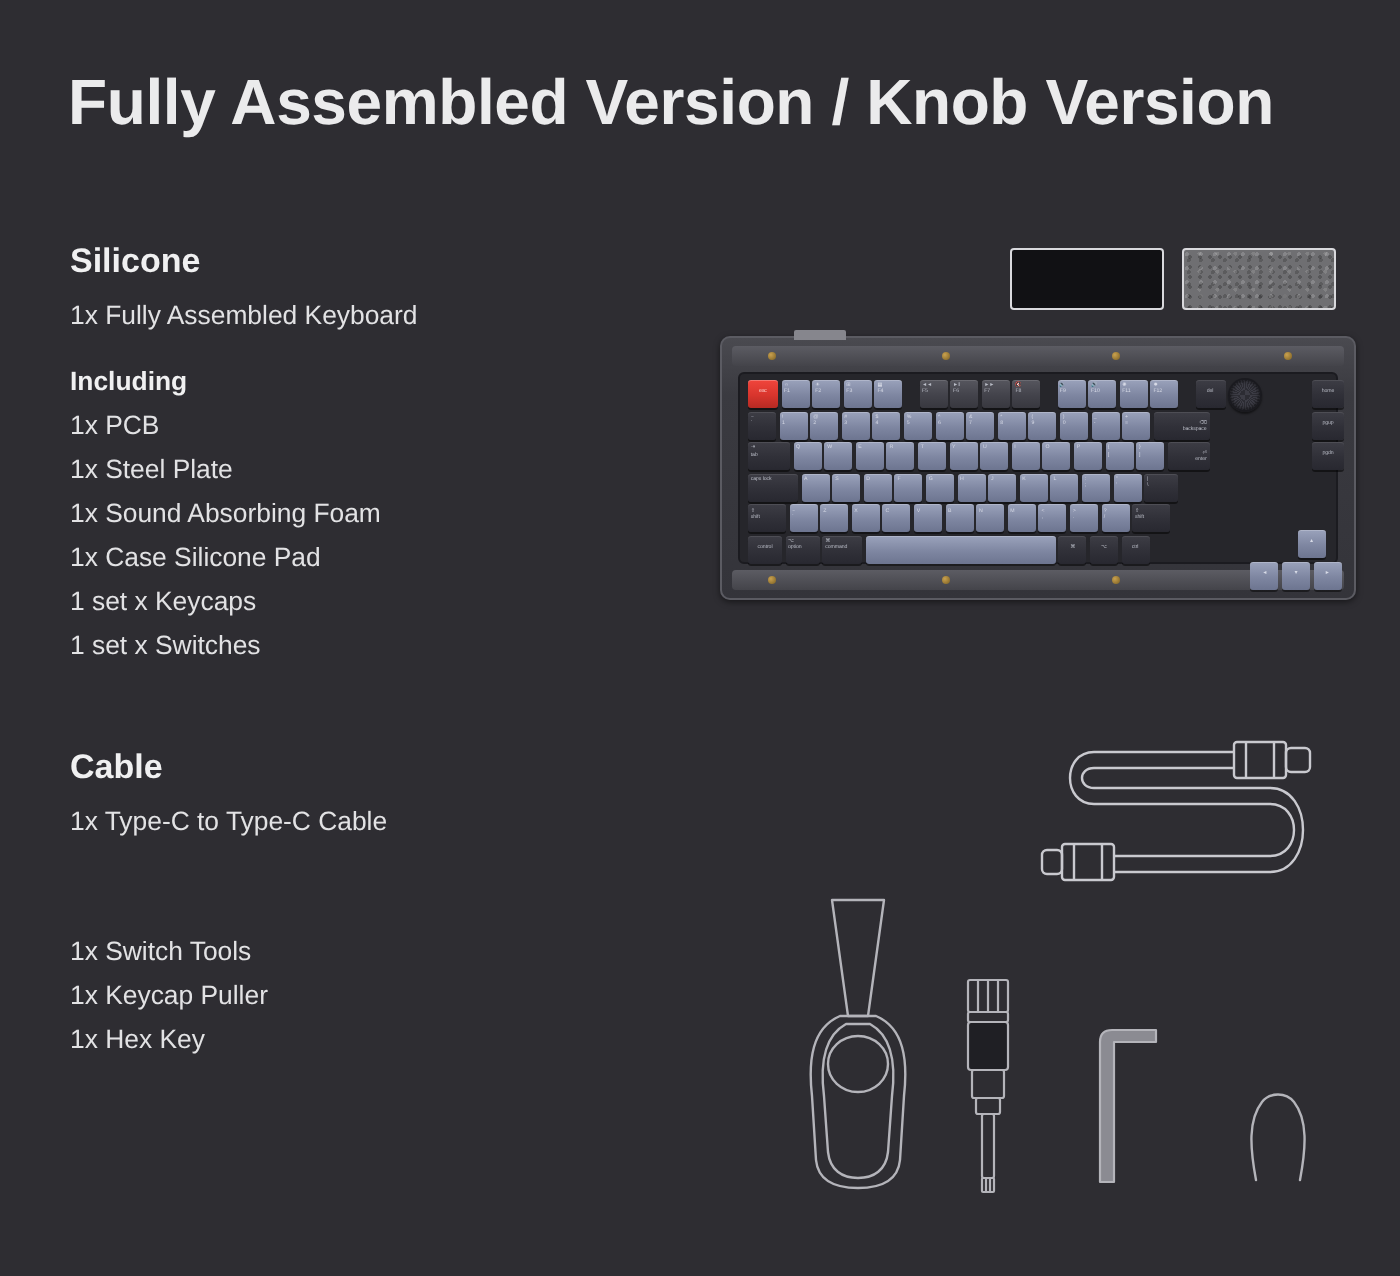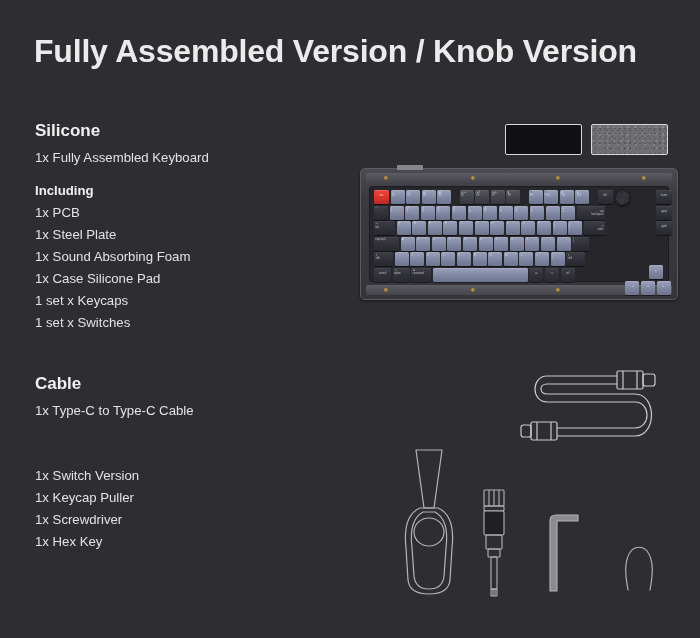--- a/index.html
+++ b/index.html
@@ -202,23 +202,22 @@
         <div class="spec-line">1x Sound Absorbing Foam</div>
         <div class="spec-line">1x Case Silicone Pad</div>
         <div class="spec-line">1 set x Keycaps</div>
         <div class="spec-line">1 set x Switches</div>
       </div>
       <div class="spec-group group-gap-cable">
         <div class="spec-heading">Cable</div>
         <div class="spec-line">1x Type-C to Type-C Cable</div>
       </div>
       <div class="spec-group group-gap-tools">
-        <div class="spec-line">1x Switch Version</div>
+        <div class="spec-line">1x Switch Tools</div>
         <div class="spec-line">1x Keycap Puller</div>
-        <div class="spec-line">1x Screwdriver</div>
         <div class="spec-line">1x Hex Key</div>
       </div>
     </div>
 
   <div class="swatches">
     <div class="swatch plate"></div>
     <div class="swatch foam"></div>
   </div>
 
   <div class="kb-wrap">

